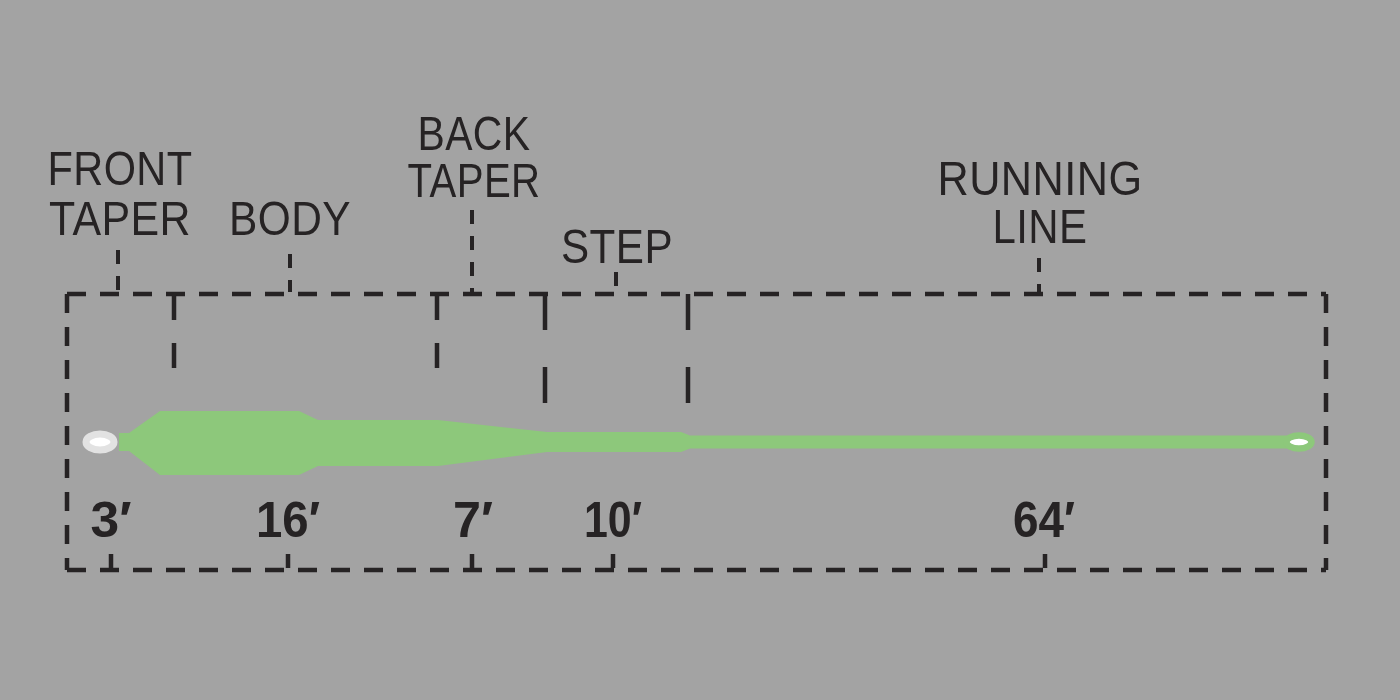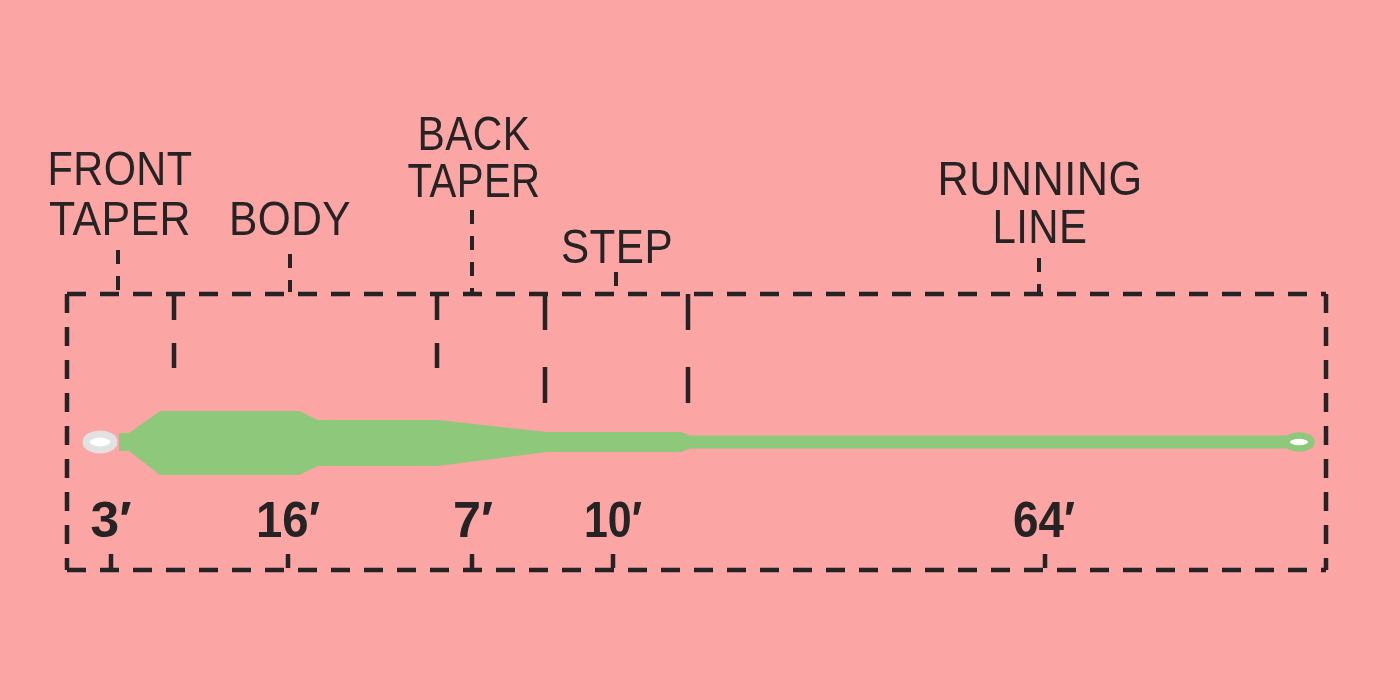--- a/index.html
+++ b/index.html
@@ -7,21 +7,21 @@
     padding: 0;
     width: 1400px;
     height: 700px;
     background: #ffffff;
     overflow: hidden;
   }
   .stage {
     position: relative;
     width: 1400px;
     height: 700px;
-    background: #fca5a5;
+    background: #a3a3a3;
   }
   svg.diagram {
     position: absolute;
     inset: 0;
     font-family: "Liberation Sans", "DejaVu Sans", sans-serif;
   }
   .section-label {
     font-size: 48px;
     font-weight: 500;
     letter-spacing: 0.5px;

